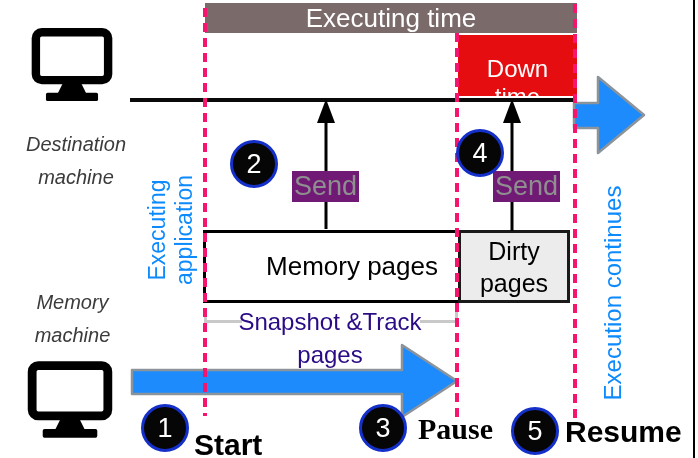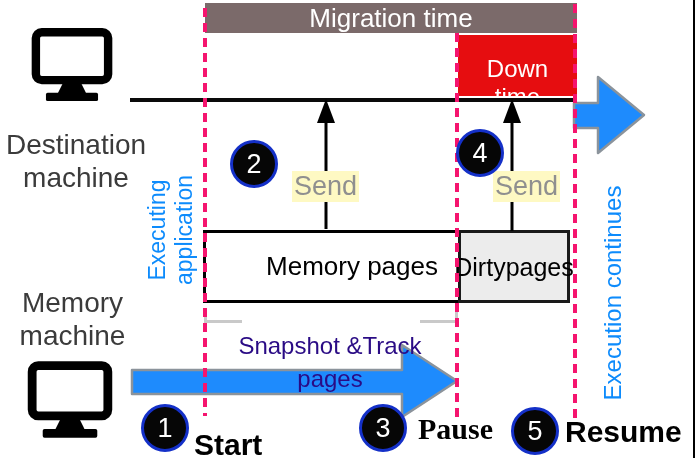--- a/index.html
+++ b/index.html
@@ -32,55 +32,55 @@
   
   .memory-box {
     left:203px; top:230px; width:298px; height:73px; background:#fff;
     border:3px solid #000; box-sizing:border-box; z-index:2;
     display:flex; align-items:center; justify-content:center;
     font-size:26px; color:#000;
   }
   .dirty-box {
     left:458px; top:230px; width:112px; height:73px; background:#ececec;
     border:3px solid #1a1a1a; box-sizing:border-box; z-index:2;
-    display:flex; flex-direction:row; align-items:center; justify-content:center;
+    display:flex; flex-direction:column; align-items:center; justify-content:center;
     font-size:25px; line-height:32px; color:#000;
   }
   
   .snapshot {
     left:210px; top:305px; width:240px; text-align:center; z-index:4;
-    color:#2a0b85; font-size:24px; line-height:33px;margin-top:24px;
+    color:#2a0b85; font-size:24px; line-height:33px;
   }
   .bracket { background:#c9c9c9; z-index:1; }
   
   .step-circle {
     width:42px; height:42px; border-radius:50%; background:#060606;
     border:3px solid #1430c8; color:#fff; font-size:27px; z-index:6;
     display:flex; align-items:center; justify-content:center;
   }
   
   .step-label { font-weight:bold; font-size:30px; color:#000; z-index:6; }
   
-  .machine-label { text-align:center; color:#3b3b3b; font-size:28px; line-height:33px; z-index:2; }
+  .machine-label { text-align:center; color:#3b3b3b; font-size:20px; line-height:33px; z-index:2;font-style:italic; }
   
   .vtext { color:#0d8bfc; transform:rotate(-90deg); text-align:center; z-index:2; }
   .exec-app { left:101px; top:203px; width:140px; font-size:23px; line-height:27px; }
   .exec-cont { left:488px; top:279px; width:250px; font-size:24px; line-height:28px; }
   
-  .send-label { color:#8f8f8f; font-size:27px; background:#fef9c3; padding:0 2px; z-index:4; }
+  .send-label { color:#8f8f8f; font-size:27px; background:#701a75; padding:0 2px; z-index:4; }
   svg.shape { position:absolute; z-index:3; overflow:visible; }
   .right-border { left:693px; top:0; width:2px; height:458px; background:#000; z-index:7; }
 </style>
 </head>
 <body>
 
 <div class="canvas">
 
   <div class="abs migration-bar">
-    <span>Migration time</span>
+    <span>Executing time</span>
   </div>
 
   <div class="abs down-box">
     <div>Down</div>
     <div>time</div>
   </div>
 
   <div class="abs timeline"></div>
 
   <div class="abs dash dash-a"></div>

